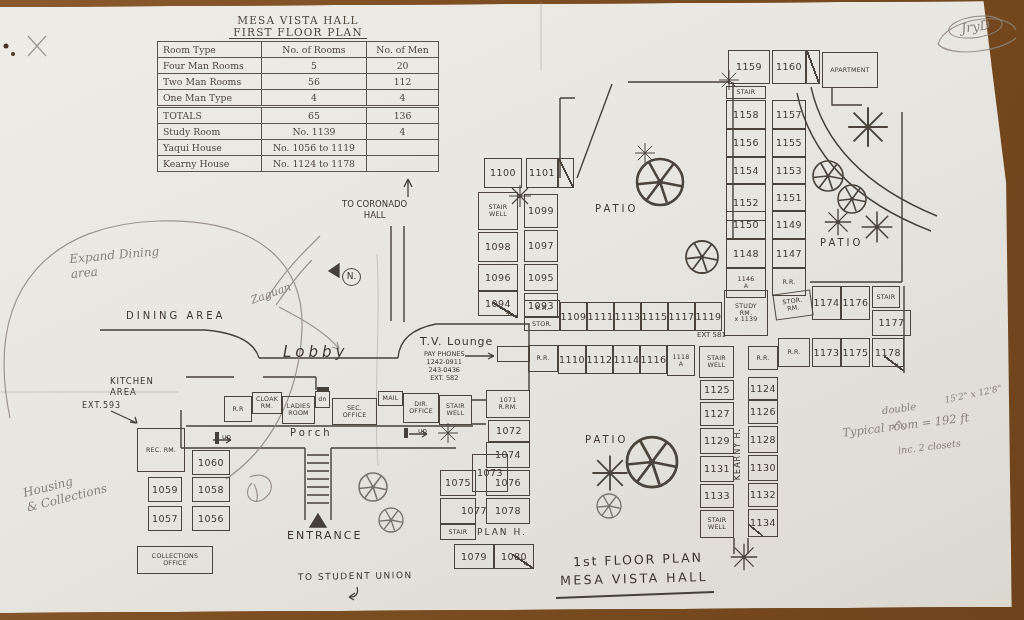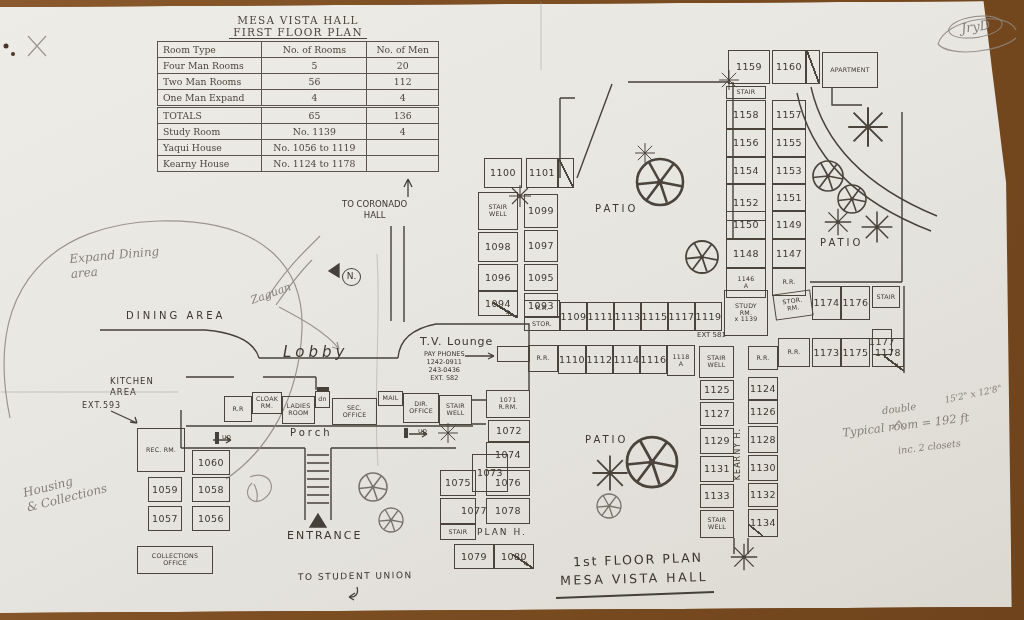--- a/index.html
+++ b/index.html
@@ -149,21 +149,21 @@
             <td>Four Man Rooms</td>
             <td class="c">5</td>
             <td class="c">20</td>
           </tr>
           <tr>
             <td>Two Man Rooms</td>
             <td class="c">56</td>
             <td class="c">112</td>
           </tr>
           <tr>
-            <td>One Man Expand</td>
+            <td>One Man Type</td>
             <td class="c">4</td>
             <td class="c">4</td>
           </tr>
           <tr class="totals">
             <td>TOTALS</td>
             <td class="c">65</td>
             <td class="c">136</td>
           </tr>
           <tr>
             <td>Study Room</td>
@@ -216,21 +216,21 @@
       <div class="room sm" style="left: 699px; top: 346px; width: 35px; height: 32px;"><span>STAIR
 WELL</span></div>
       <div class="room sm" style="left: 724px; top: 290px; width: 44px; height: 46px;"><span>STUDY
 RM.
 x 1139</span></div>
       <div class="room sm" style="left: 774px; top: 292px; width: 38px; height: 26px; transform: rotate(-8deg);"><span>STOR.
 RM.</span></div>
       <div class="room" style="left: 812px; top: 286px; width: 29px; height: 34px;"><span>1174</span></div>
       <div class="room" style="left: 841px; top: 286px; width: 29px; height: 34px;"><span>1176</span></div>
       <div class="room sm" style="left: 872px; top: 286px; width: 28px; height: 22px;"><span>STAIR</span></div>
-      <div class="room" style="left: 872px; top: 310px; width: 20px; height: 26px; margin-top: 19px;"><span>1177</span></div>
+      <div class="room" style="left: 872px; top: 310px; width: 39px; height: 26px;"><span>1177</span></div>
       <div class="room sm" style="left: 778px; top: 338px; width: 32px; height: 29px;"><span>R.R.</span></div>
       <div class="room" style="left: 812px; top: 338px; width: 29px; height: 29px;"><span>1173</span></div>
       <div class="room" style="left: 841px; top: 338px; width: 29px; height: 29px;"><span>1175</span></div>
       <div class="room" style="left: 872px; top: 338px; width: 32px; height: 29px;"><span>1178</span></div>
       <div class="room sm diag nb" style="left: 884px; top: 356px; width: 20px; height: 15px;"><span>4</span></div>
       <div class="room" style="left: 728px; top: 50px; width: 42px; height: 34px;"><span>1159</span></div>
       <div class="room" style="left: 772px; top: 50px; width: 34px; height: 34px;"><span>1160</span></div>
       <div class="room diag" style="left: 806px; top: 50px; width: 14px; height: 34px;"><span></span></div>
       <div class="room sm" style="left: 822px; top: 52px; width: 56px; height: 36px;"><span>APARTMENT</span></div>
       <div class="room sm" style="left: 726px; top: 86px; width: 40px; height: 13px;"><span>STAIR</span></div>

